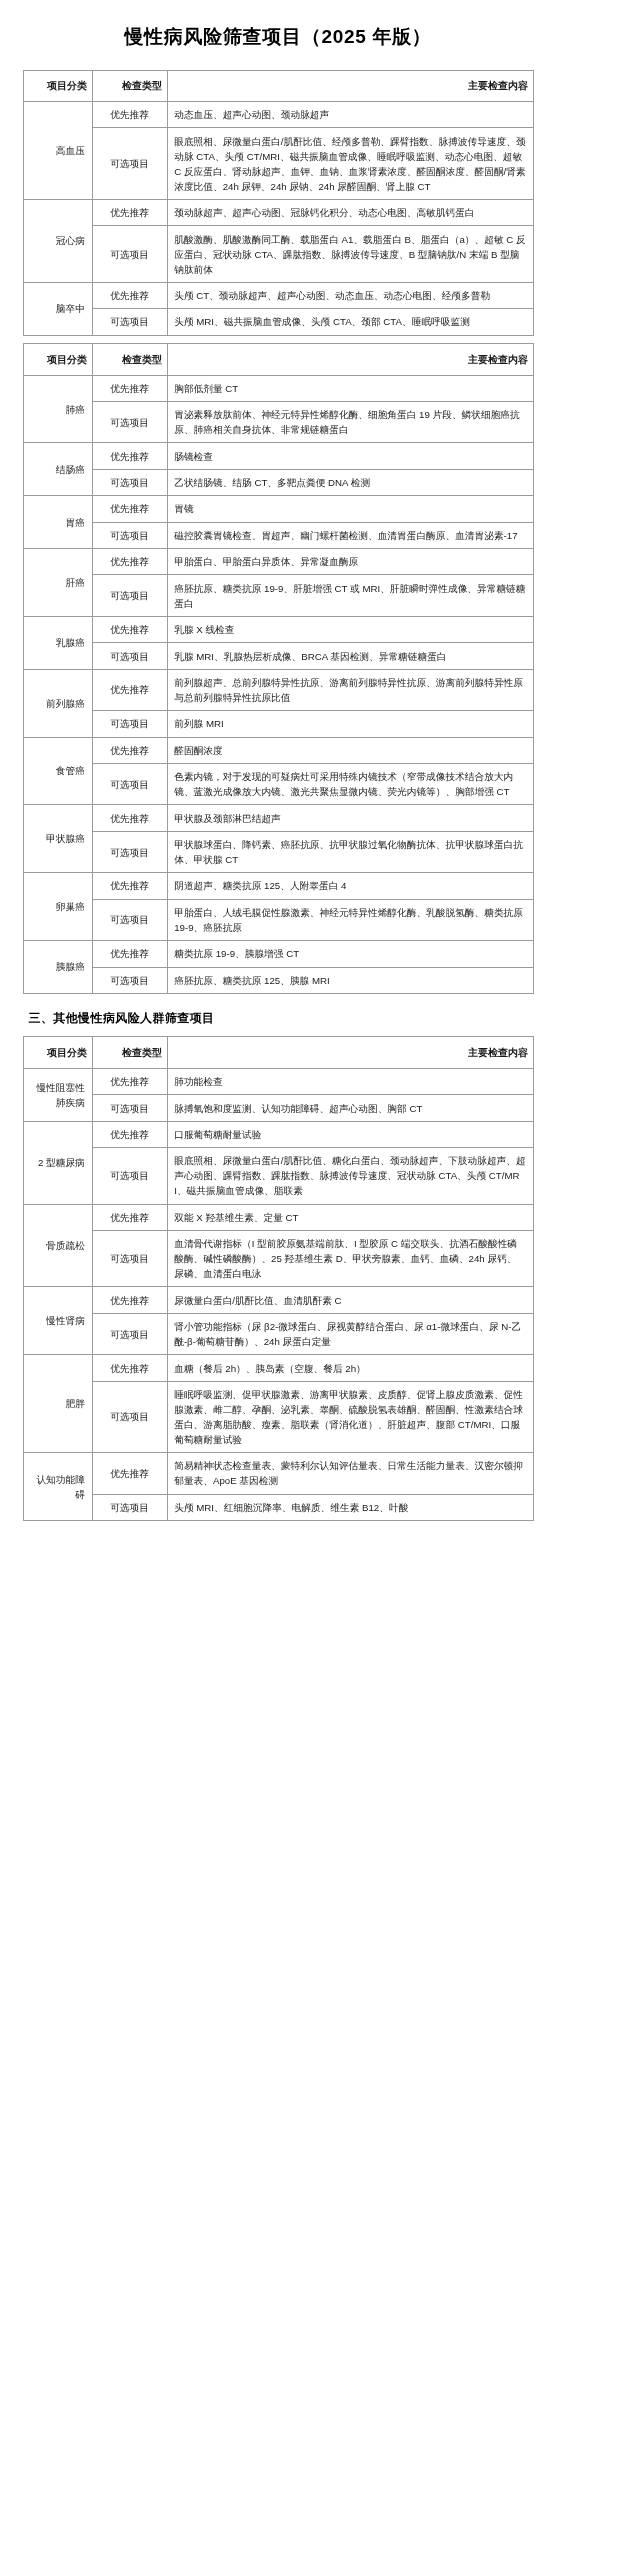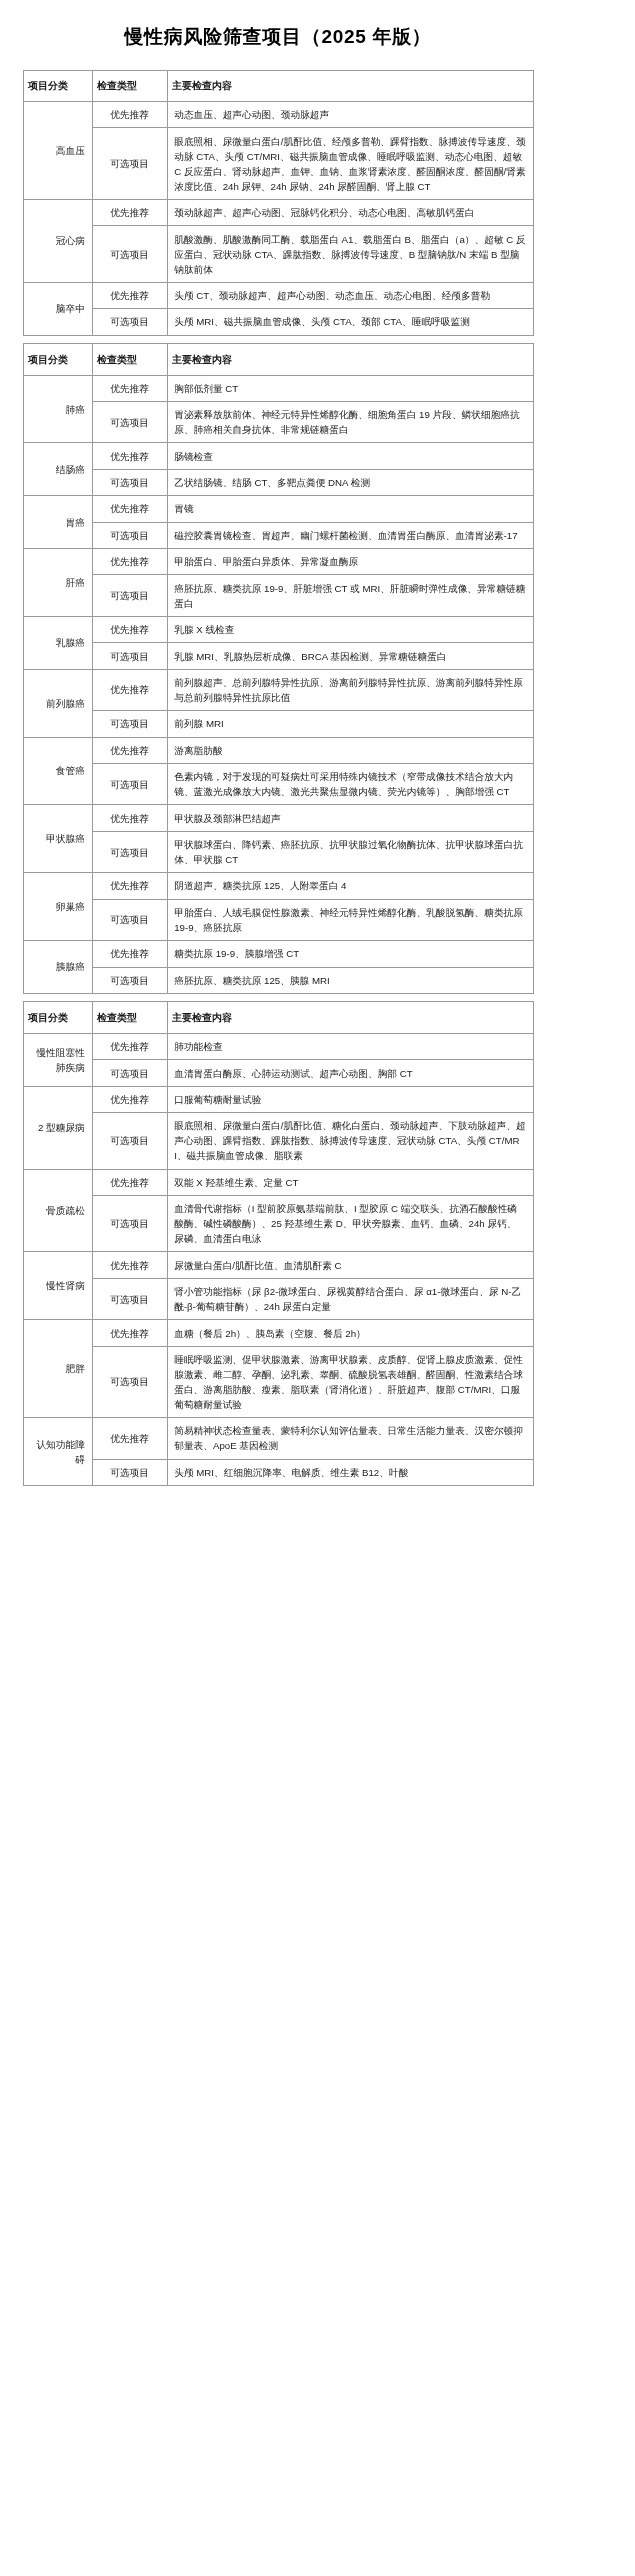--- a/index.html
+++ b/index.html
@@ -41,21 +41,21 @@
   }
   table.grid th, table.grid td {
     border: 0.7px solid #9a9a9a;
     padding: 5.2px 6.7px;
     vertical-align: middle;
     word-break: break-all;
   }
   table.grid thead th {
     background: #ffffff;
     font-weight: bold;
-    text-align: left;
+    text-align: right;
     font-size: 10px;
     padding: 7.5px 4.5px;
   }
   td.cat {
     text-align: right;
     font-weight: normal;
     width: 69px;
   }
   td.type {
     text-align: center;
@@ -188,21 +188,21 @@
               <td class="type">优先推荐</td>
               <td class="content">前列腺超声、总前列腺特异性抗原、游离前列腺特异性抗原、游离前列腺特异性原与总前列腺特异性抗原比值</td>
             </tr>
             <tr>
               <td class="type">可选项目</td>
               <td class="content">前列腺 MRI</td>
             </tr>
             <tr>
               <td class="cat" rowspan="2">食管癌</td>
               <td class="type">优先推荐</td>
-              <td class="content">游离脂肪酸</td>
+              <td class="content">醛固酮浓度</td>
             </tr>
             <tr>
               <td class="type">可选项目</td>
               <td class="content">色素内镜，对于发现的可疑病灶可采用特殊内镜技术（窄带成像技术结合放大内镜、蓝激光成像放大内镜、激光共聚焦显微内镜、荧光内镜等）、胸部增强 CT</td>
             </tr>
             <tr>
               <td class="cat" rowspan="2">甲状腺癌</td>
               <td class="type">优先推荐</td>
               <td class="content">甲状腺及颈部淋巴结超声</td>
             </tr>
@@ -225,20 +225,21 @@
               <td class="content">糖类抗原 19-9、胰腺增强 CT</td>
             </tr>
             <tr>
               <td class="type">可选项目</td>
               <td class="content">癌胚抗原、糖类抗原 125、胰腺 MRI</td>
             </tr>
           </tbody>
         </table>
       </div>
       <div class="sec-block">
+        <div class="section-title">三、其他慢性病风险人群筛查项目</div>
         <table class="grid">
           <colgroup>
             <col class="c-cat">
             <col class="c-type">
             <col class="c-content">
           </colgroup>
           <thead>
             <tr>
               <th>项目分类</th>
               <th>检查类型</th>
@@ -246,21 +247,21 @@
             </tr>
           </thead>
           <tbody>
             <tr>
               <td class="cat" rowspan="2">慢性阻塞性肺疾病</td>
               <td class="type">优先推荐</td>
               <td class="content">肺功能检查</td>
             </tr>
             <tr>
               <td class="type">可选项目</td>
-              <td class="content">血清胃蛋白酶原、心肺运动测试、超声心动图、胸部 CT</td>
+              <td class="content">脉搏氧饱和度监测、认知功能障碍、超声心动图、胸部 CT</td>
             </tr>
             <tr>
               <td class="cat" rowspan="2">2 型糖尿病</td>
               <td class="type">优先推荐</td>
               <td class="content">口服葡萄糖耐量试验</td>
             </tr>
             <tr>
               <td class="type">可选项目</td>
               <td class="content">眼底照相、尿微量白蛋白/肌酐比值、糖化白蛋白、颈动脉超声、下肢动脉超声、超声心动图、踝臂指数、踝肱指数、脉搏波传导速度、冠状动脉 CTA、头颅 CT/MRI、磁共振脑血管成像、脂联素</td>
             </tr>

